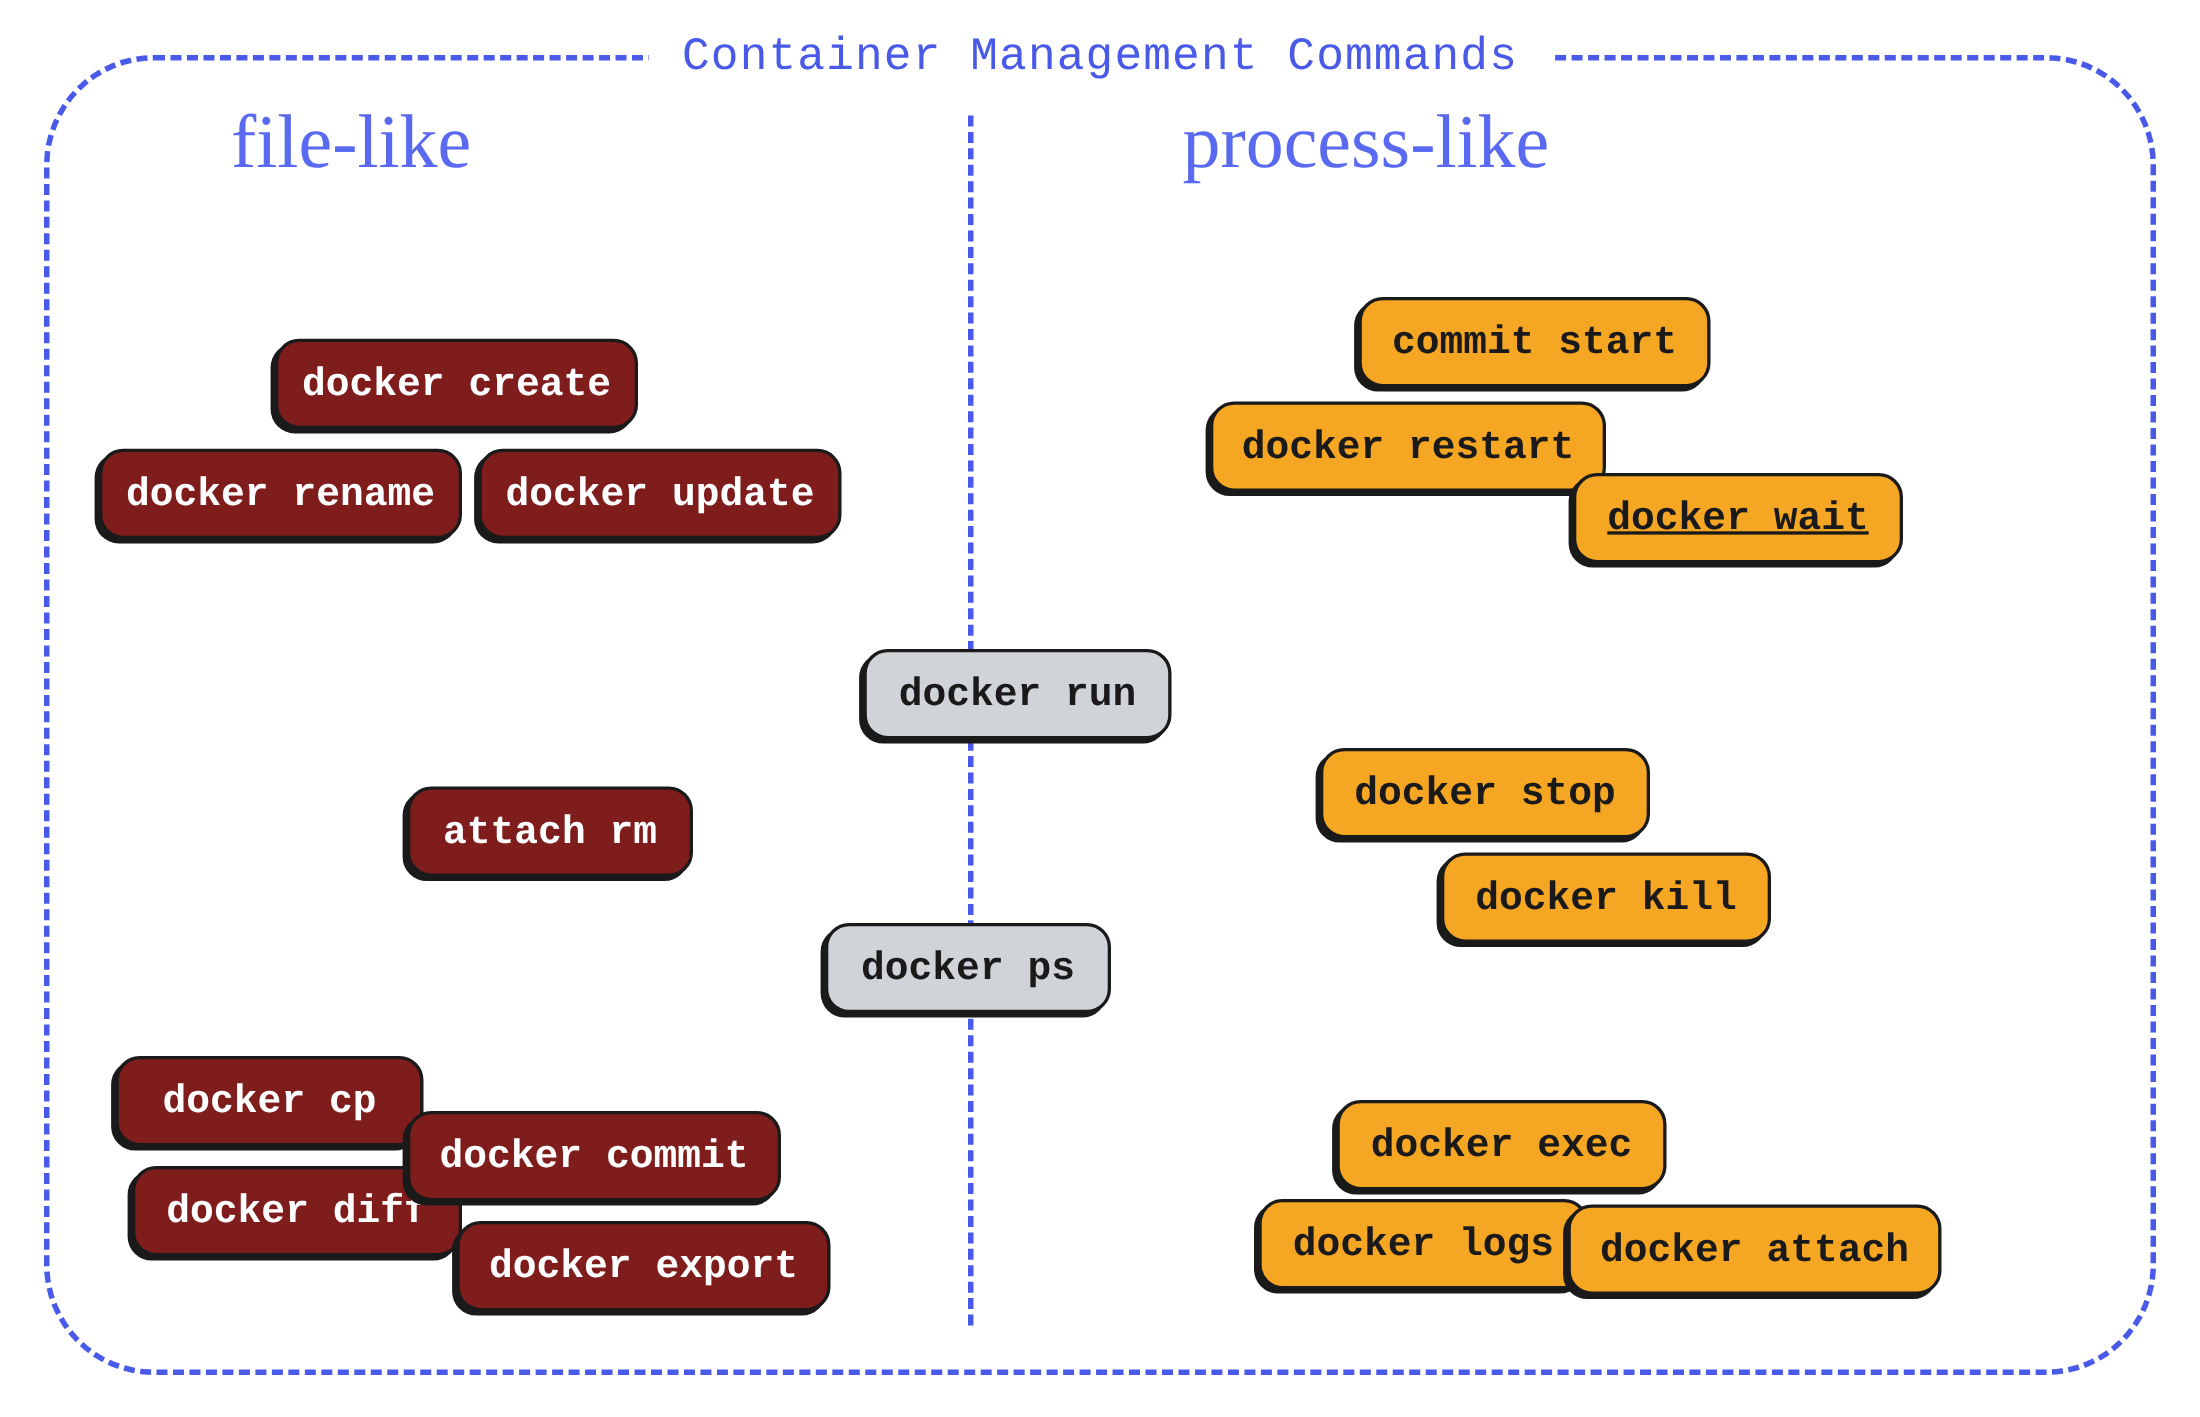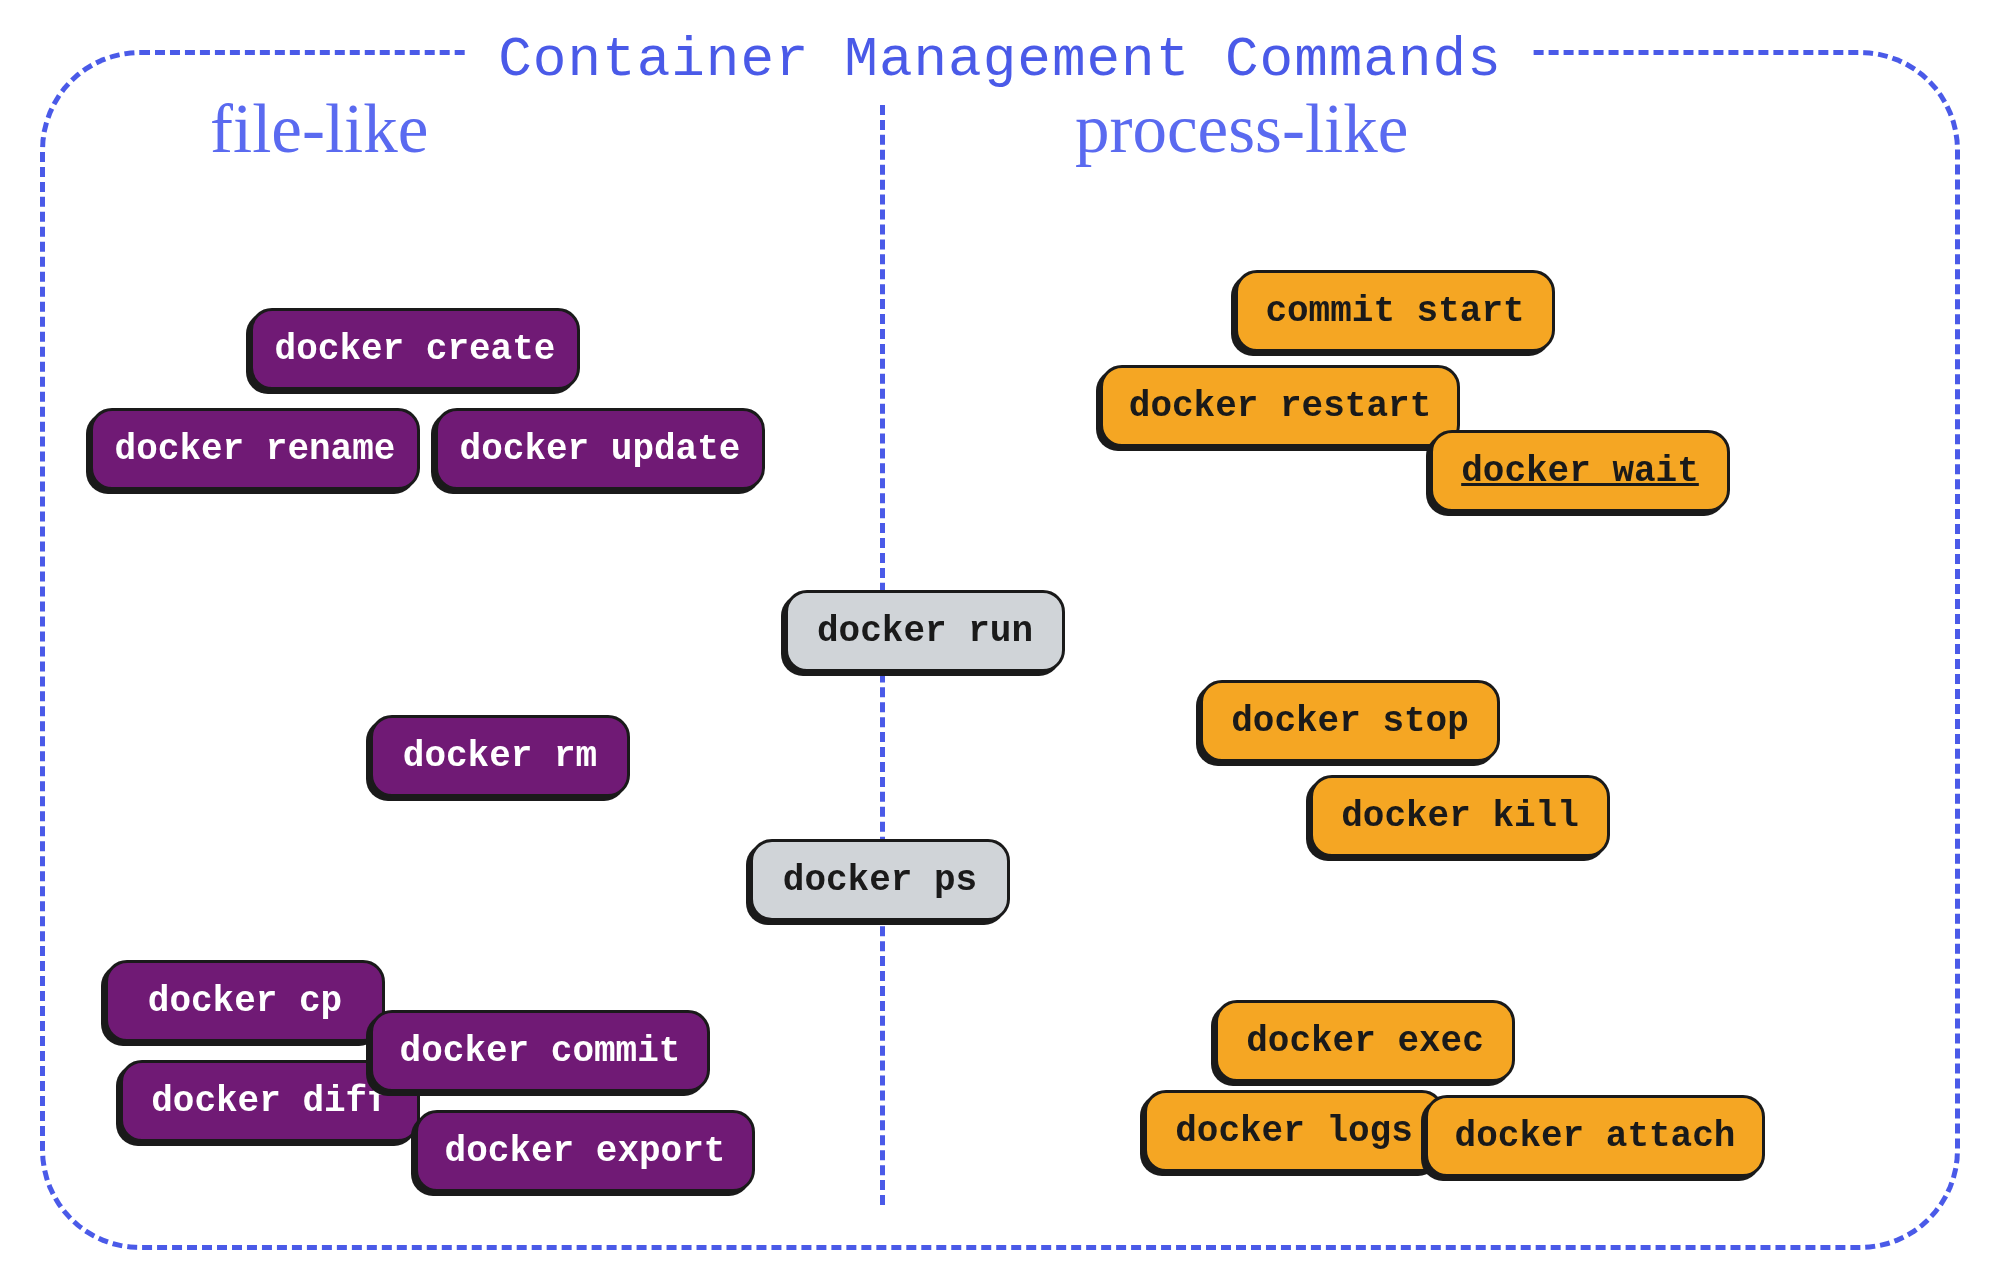--- a/index.html
+++ b/index.html
@@ -19,21 +19,21 @@
     border: 5px dashed #4a5ae8;
     border-radius: 100px;
   }
   .main-title {
     position: absolute;
     left: 50%;
     top: 28px;
     transform: translateX(-50%);
     background: #ffffff;
     padding: 0 30px;
-    font-size: 56px;
+    font-size: 42px;
     font-weight: 500;
     color: #4a5ae8;
     letter-spacing: 1px;
     white-space: nowrap;
   }
   .sub-title {
     position: absolute;
     font-family: 'Comic Sans MS', 'Segoe Script', cursive;
     font-size: 69px;
     color: #5a6af0;
@@ -57,41 +57,41 @@
     font-family: 'Courier New', Courier, monospace;
     font-weight: 600;
     font-size: 36px;
     border-radius: 22px;
     padding: 0 30px;
     height: 82px;
     border: 3px solid #1a1a1a;
     box-shadow: -4px 4px 0 0 #1a1a1a;
     white-space: nowrap;
   }
-  .teal { background: #701a75; color: #ffffff; }
+  .teal { background: #7f1d1d; color: #ffffff; }
   .orange { background: #f5a623; color: #1a1a1a; }
   .gray { background: #d0d4d8; color: #1a1a1a; }
 </style>
 </head>
 <body>
 
 <div class="outer-box"></div>
 
 <div class="main-title">Container Management Commands</div>
 
 <div class="sub-title sub-left">file-like</div>
 <div class="sub-title sub-right">process-like</div>
 
 <div class="divider"></div>
 
 <div class="cmd teal" style="left:250px; top:308px; width:330px;">docker create</div>
 <div class="cmd teal" style="left:90px; top:408px; width:330px;">docker rename</div>
 <div class="cmd teal" style="left:435px; top:408px; width:330px;">docker update</div>
 
-<div class="cmd teal" style="left:370px; top:715px; width:260px;">docker rm</div>
+<div class="cmd teal" style="left:370px; top:715px; width:260px;">attach rm</div>
 
 <div class="cmd teal" style="left:105px; top:960px; width:280px;">docker cp</div>
 <div class="cmd teal" style="left:120px; top:1060px; width:300px;">docker diff</div>
 <div class="cmd teal" style="left:370px; top:1010px; width:340px;">docker commit</div>
 <div class="cmd teal" style="left:415px; top:1110px; width:340px;">docker export</div>
 
 <div class="cmd gray" style="left:785px; top:590px; width:280px;">docker run</div>
 <div class="cmd gray" style="left:750px; top:839px; width:260px;">docker ps</div>
 
 <div class="cmd orange" style="left:1235px; top:270px; width:320px;">commit start</div>

